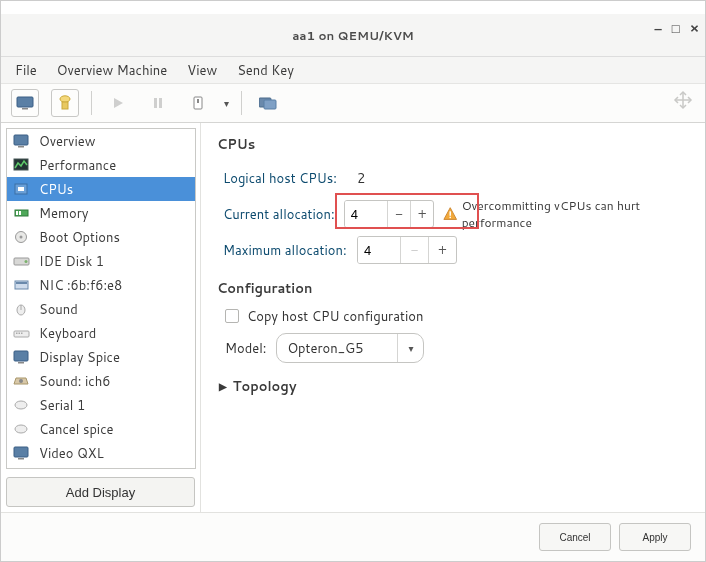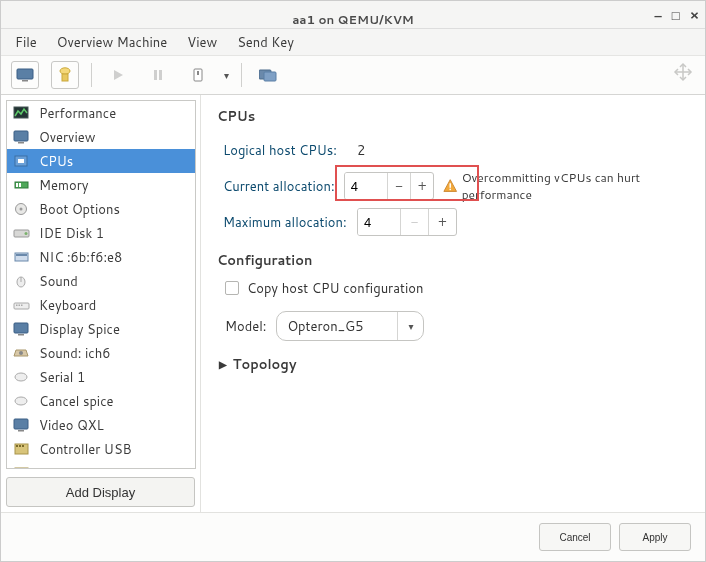--- a/index.html
+++ b/index.html
@@ -1,18 +1,18 @@
 <!DOCTYPE html>
 <html><head>
 <meta charset="utf-8">
 <style>
   * { box-sizing: border-box; }
   html, body { margin:0; padding:0; font-family: "Segoe UI", "Cantarell", "Helvetica Neue", Arial, sans-serif; font-size:13px; color:#333; background:#fff; }
   .window { width:706px; height:562px; display:flex; flex-direction:column; border:1px solid #ccc; }
-  .titlebar { height:28px; display:flex; align-items:flex-end; justify-content:center; background:#f5f5f4; border-bottom:1px solid #ddd; position:relative; }
+  .titlebar { height:43px; display:flex; align-items:center; justify-content:center; background:#f5f5f4; border-bottom:1px solid #ddd; position:relative;margin-top:13px; }
   .titlebar-title { font-weight:bold; color:#4a4a4a; font-size:12px; }
   .win-controls { position:absolute; right:6px; top:0; height:28px; display:flex; align-items:center; gap:10px; font-weight:bold; color:#444; }
   .menubar { height:26px; display:flex; align-items:center; gap:20px; padding:0 14px; background:#f5f5f4; font-size:13px; }
   .menubar span { color:#3a3a3a; }
   .toolbar { height:40px; display:flex; align-items:center; gap:12px; padding:0 10px; background:#fcfcfb; border-top:1px solid #e5e5e3; border-bottom:1px solid #d5d5d3; position:relative; }
   .tool-btn { width:28px; height:28px; border:1px solid transparent; display:flex; align-items:center; justify-content:center; border-radius:3px; color:#666; }
   .tool-btn.active { border:1px solid #c8c8c6; background:#fdfdfc; }
   .tool-sep { width:1px; height:24px; background:#d0d0ce; }
   .tool-dropdown-arrow { font-size:10px; color:#555; }
   .expand-icon { position:absolute; right:12px; top:6px; color:#bbb; }
@@ -27,21 +27,21 @@
   .panel-title { font-weight:bold; color:#3a3a3a; font-size:13px; margin-bottom:10px; }
   .row { display:flex; align-items:center; min-height:30px; margin-bottom:4px; }
   .row-label { width:140px; text-align:left; padding-left:6px; color:#0c4a6e; }
   .spin { display:inline-flex; align-items:center; border:1px solid #c5c5c2; background:#fff; border-radius:3px; height:28px; overflow:hidden; }
   .spin input { width:42px; height:26px; border:none; outline:none; padding:0 6px; font-size:13px; }
   .spin .spin-btn { width:28px; height:26px; display:flex; align-items:center; justify-content:center; border-left:1px solid #d5d5d3; color:#555; user-select:none; }
   .spin .spin-btn.disabled { color:#ccc; }
   .callout-box { border:2px solid #e05050; position:absolute; pointer-events:none; }
   .warn-icon { width:16px; height:16px; }
   .warn-text { font-size:12px; color:#3a3a3a; margin-left:4px; }
-  .checkbox-row { display:flex; align-items:center; gap:8px; padding-left:8px; margin-bottom:14px; }
+  .checkbox-row { display:flex; align-items:center; gap:8px; padding-left:8px; margin-bottom:8px; }
   .fake-check { width:14px; height:14px; border:1px solid #b5b5b2; border-radius:2px; background:#fff; }
   .model-row { display:flex; align-items:center; gap:10px; padding-left:8px; margin-bottom:14px; }
   .combo { display:inline-flex; align-items:center; border:1px solid #c5c5c2; border-radius:10px; height:30px; background:#fff; }
   .combo .combo-text { padding:0 10px; width:120px; }
   .combo .combo-arrow { width:26px; height:28px; display:flex; align-items:center; justify-content:center; border-left:1px solid #d5d5d3; color:#555; font-size:10px; }
   .expander { display:flex; align-items:center; gap:6px; font-weight:bold; color:#3a3a3a; padding-left:2px; }
   .expander .tri { font-size:10px; }
   .button-bar { display:flex; justify-content:flex-end; gap:8px; padding:10px 14px; border-top:1px solid #e2e2df; background:#fcfcfb; }
   .btn { min-width:72px; height:28px; border:1px solid #c5c5c2; background:#f7f7f5; border-radius:3px; font-size:10px; color:#333; padding:0 12px; }
   svg { display:block; }
@@ -121,34 +121,34 @@
     </div>
   </div>
 
   <div class="content">
 
     <div class="sidebar">
       <div class="sidebar-list" id="sidebar-list">
           <div class="sidebar-item">
             <span class="icon">
               <svg width="18" height="14" viewBox="0 0 18 14">
+                <rect x="1" y="1" width="14" height="10" rx="1" fill="#5a7fa5" stroke="#3a5f85"></rect>
+                <rect x="5" y="12" width="6" height="1.5" fill="#888"></rect>
+              </svg>
+            </span>
+            <span>Overview</span>
+          </div>
+          <div class="sidebar-item">
+            <span class="icon">
+              <svg width="18" height="14" viewBox="0 0 18 14">
                 <rect x="1" y="1" width="14" height="11" fill="#233" stroke="#455"></rect>
                 <polyline points="2,10 5,5 8,8 11,3 14,7" fill="none" stroke="#5ec96a" stroke-width="1.5"></polyline>
               </svg>
             </span>
             <span>Performance</span>
-          </div>
-          <div class="sidebar-item">
-            <span class="icon">
-              <svg width="18" height="14" viewBox="0 0 18 14">
-                <rect x="1" y="1" width="14" height="10" rx="1" fill="#5a7fa5" stroke="#3a5f85"></rect>
-                <rect x="5" y="12" width="6" height="1.5" fill="#888"></rect>
-              </svg>
-            </span>
-            <span>Overview</span>
           </div>
           <div class="sidebar-item selected">
             <span class="icon">
               <svg width="18" height="14" viewBox="0 0 18 14">
                 <rect x="2" y="2" width="12" height="10" fill="#6aa0d8" stroke="#3a6fa5"></rect>
                 <rect x="5" y="5" width="6" height="4" fill="#fff"></rect>
               </svg>
             </span>
             <span>CPUs</span>
           </div>

